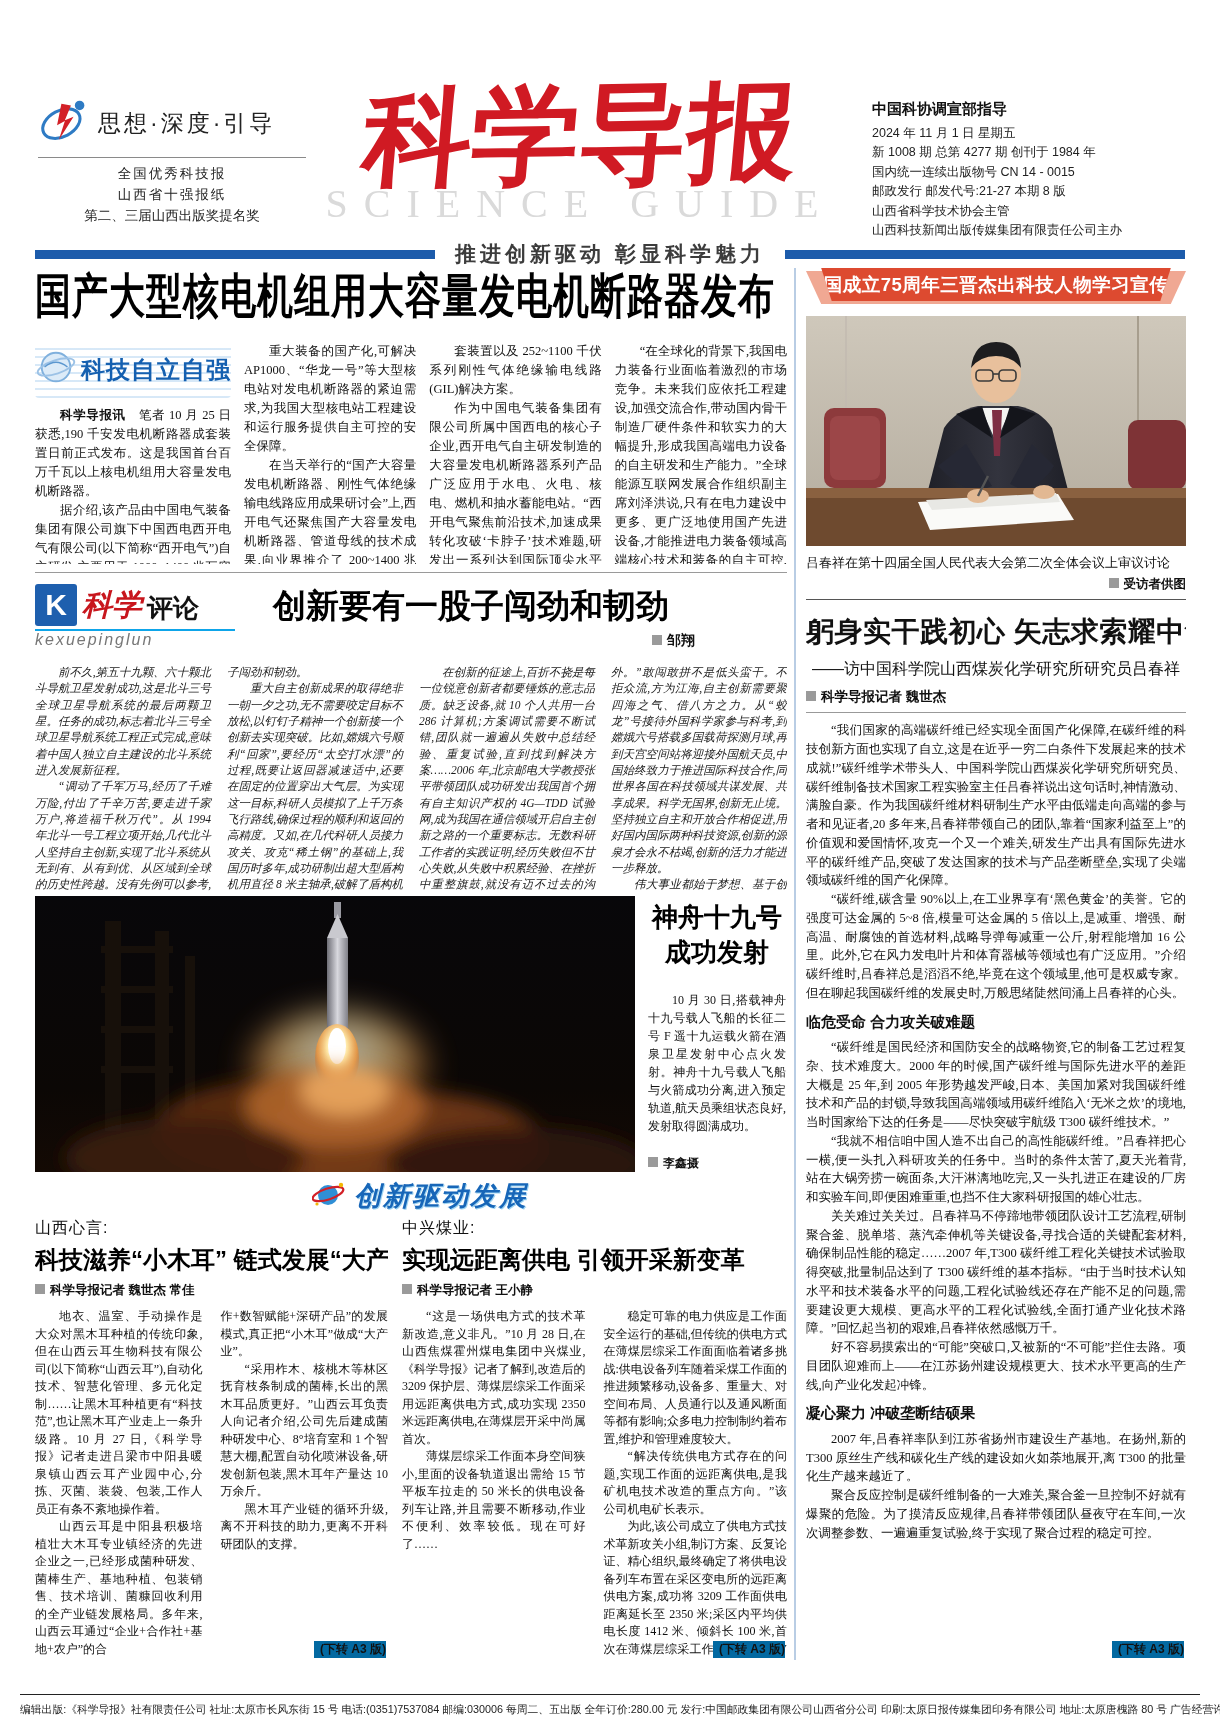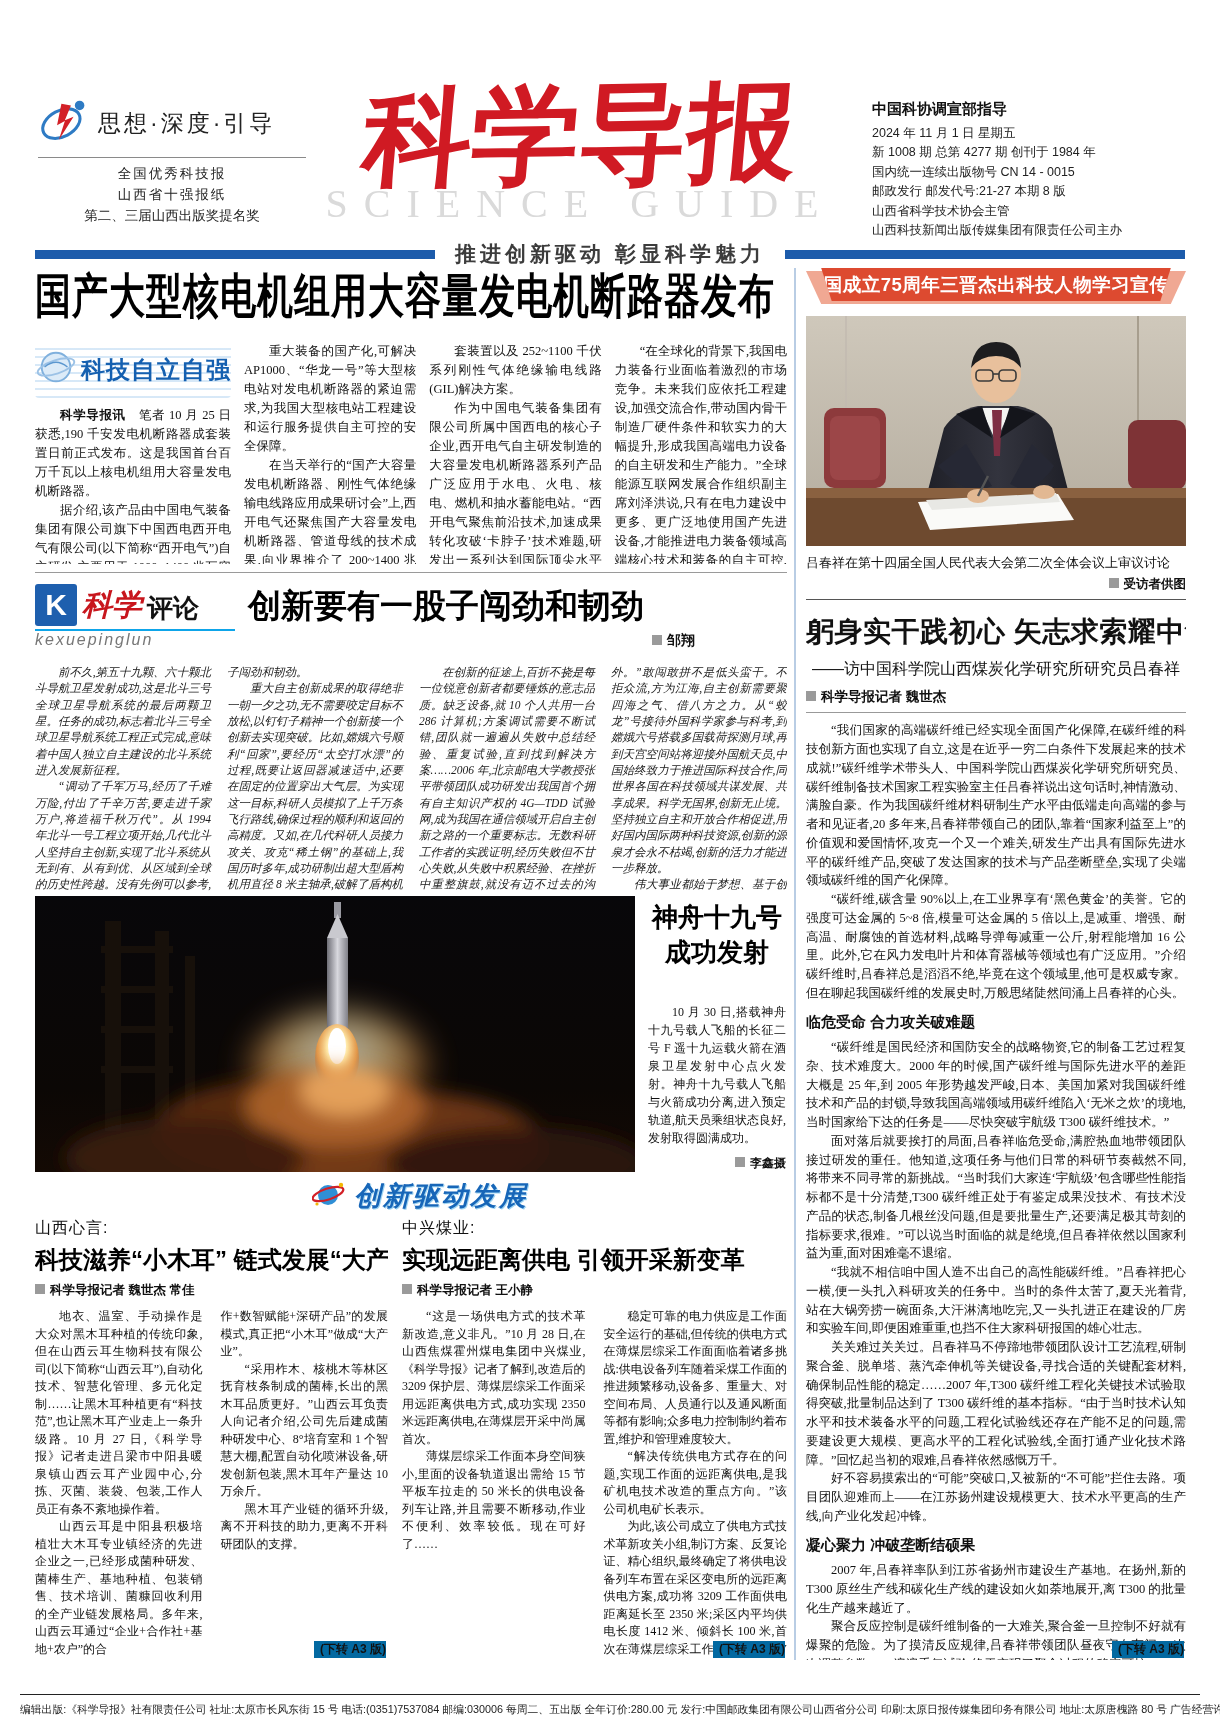--- a/index.html
+++ b/index.html
@@ -41,34 +41,34 @@
   .divider1 { position:absolute; left:35px; top:572px; width:752px; border-top:1px solid #9a9a9a; }
 
   
   .c-logo { position:absolute; left:35px; top:584px; width:200px; }
   .c-logo-row { display:flex; align-items:flex-end; gap:5px; }
   .k-sq { width:42px; height:42px; background:#1e5fae; color:#fff; font-size:30px; font-weight:900;
           display:flex; align-items:center; justify-content:center; border-radius:3px; }
   .kx { font-family:"Liberation Serif",serif; font-style:italic; font-weight:900; font-size:30px; color:#c8161d; }
   .pl { font-size:26px; font-weight:900; color:#111; }
   .py { border-top:2px solid #0ea5e9; margin-top:3px; font-size:16px; font-style:italic; color:#777; letter-spacing:2px; }
-  .c-title { position:absolute; left:206px; top:584px; width:480px; text-align:center; font-size:33px; font-weight:900; color:#000; white-space:nowrap; }
+  .c-title { position:absolute; left:231px; top:584px; width:480px; text-align:center; font-size:33px; font-weight:900; color:#000; white-space:nowrap; }
   .c-byline { position:absolute; left:560px; top:632px; width:135px; text-align:right; font-size:14px; font-weight:bold; }
   .sq { display:inline-block; width:10px; height:10px; background:#9a9a9a; margin-right:5px; }
   .c-cols { position:absolute; left:35px; top:664px; width:752px; height:228px; display:flex; gap:16px; overflow:hidden; }
   .ccol { flex:1; font-size:11.5px; line-height:1.42; text-align:justify; font-family:"Liberation Serif",serif; font-style:italic; color:#1a1a1a; }
   .ccol p { text-indent:2em; }
 
   
   .rocket { position:absolute; left:35px; top:896px; width:600px; height:276px; background:#050403; overflow:hidden; }
   .sz-side { position:absolute; left:648px; top:900px; width:138px; height:272px; display:flex; flex-direction:column; justify-content:space-between; }
   .sz-title { text-align:center; font-size:26px; font-weight:900; line-height:1.35; color:#000; }
   .sz-cap { font-size:12px; line-height:1.5; text-align:justify; font-family:"Liberation Serif",serif; }
   .sz-cap .lead-in { text-indent:2em; display:block; }
-  .sz-credit { text-align:right; font-weight:bold; margin-top:8px; font-family:Liberation Serif, serif; font-size:12px; }
+  .sz-credit { text-align:left; font-weight:bold; margin-top:20px; font-family:Liberation Serif, serif; font-size:12px; }
 
   
   .drive { position:absolute; left:255px; top:1180px; width:330px; height:32px; display:flex; align-items:center; justify-content:center; gap:8px; }
   .drive-text { font-size:27px; font-weight:900; font-style:italic; color:#1766b8; letter-spacing:2px;
                 text-shadow:1px 1px 0 #9fd4f2; white-space:nowrap; }
 
   
   .b-art { position:absolute; top:1218px; height:442px; overflow:hidden; }
   .b-art.shanxi { left:35px; width:353px; }
   .b-art.zhongxing { left:402px; width:385px; }
@@ -378,21 +378,20 @@
 
   <div class="f-title">躬身实干践初心 矢志求索耀中华</div>
   <div class="f-subtitle">——访中国科学院山西煤炭化学研究所研究员吕春祥</div>
   <div class="f-byline"><span class="sq"></span><span>科学导报记者 魏世杰</span></div>
 
   <div class="f-body">
     <p>“我们国家的高端碳纤维已经实现全面国产化保障,在碳纤维的科技创新方面也实现了自立,这是在近乎一穷二白条件下发展起来的技术成就!”碳纤维学术带头人、中国科学院山西煤炭化学研究所研究员、碳纤维制备技术国家工程实验室主任吕春祥说出这句话时,神情激动、满脸自豪。作为我国碳纤维材料研制生产水平由低端走向高端的参与者和见证者,20 多年来,吕春祥带领自己的团队,靠着“国家利益至上”的价值观和爱国情怀,攻克一个又一个难关,研发生产出具有国际先进水平的碳纤维产品,突破了发达国家的技术与产品垄断壁垒,实现了尖端领域碳纤维的国产化保障。</p>
     <p>“碳纤维,碳含量 90%以上,在工业界享有‘黑色黄金’的美誉。它的强度可达金属的 5~8 倍,模量可达金属的 5 倍以上,是减重、增强、耐高温、耐腐蚀的首选材料,战略导弹每减重一公斤,射程能增加 16 公里。此外,它在风力发电叶片和体育器械等领域也有广泛应用。”介绍碳纤维时,吕春祥总是滔滔不绝,毕竟在这个领域里,他可是权威专家。但在聊起我国碳纤维的发展史时,万般思绪陡然间涌上吕春祥的心头。</p>
     <div class="f-sub">临危受命 合力攻关破难题</div>
     <p>“碳纤维是国民经济和国防安全的战略物资,它的制备工艺过程复杂、技术难度大。2000 年的时候,国产碳纤维与国际先进水平的差距大概是 25 年,到 2005 年形势越发严峻,日本、美国加紧对我国碳纤维技术和产品的封锁,导致我国高端领域用碳纤维陷入‘无米之炊’的境地,当时国家给下达的任务是——尽快突破宇航级 T300 碳纤维技术。”</p>
-    <p>面对落后就要挨打的局面,吕春祥临危受命,满腔热血地带领团队接过研发的重任。他知道,这项任务与他们日常的科研节奏截然不同,将带来不同寻常的新挑战。“当时我们大家连‘宇航级’包含哪些性能指标都不是十分清楚,T300 碳纤维正处于有鉴定成果没技术、有技术没产品的状态,制备几根丝没问题,但是要批量生产,还要满足极其苛刻的指标要求,很难。”可以说当时面临的就是绝境,但吕春祥依然以国家利益为重,面对困难毫不退缩。</p>
     <p>“我就不相信咱中国人造不出自己的高性能碳纤维。”吕春祥把心一横,便一头扎入科研攻关的任务中。当时的条件太苦了,夏天光着背,站在大锅旁捞一碗面条,大汗淋漓地吃完,又一头扎进正在建设的厂房和实验车间,即便困难重重,也挡不住大家科研报国的雄心壮志。</p>
     <p>关关难过关关过。吕春祥马不停蹄地带领团队设计工艺流程,研制聚合釜、脱单塔、蒸汽牵伸机等关键设备,寻找合适的关键配套材料,确保制品性能的稳定……2007 年,T300 碳纤维工程化关键技术试验取得突破,批量制品达到了 T300 碳纤维的基本指标。“由于当时技术认知水平和技术装备水平的问题,工程化试验线还存在产能不足的问题,需要建设更大规模、更高水平的工程化试验线,全面打通产业化技术路障。”回忆起当初的艰难,吕春祥依然感慨万千。</p>
     <p>好不容易摸索出的“可能”突破口,又被新的“不可能”拦住去路。项目团队迎难而上——在江苏扬州建设规模更大、技术水平更高的生产线,向产业化发起冲锋。</p>
     <div class="f-sub">凝心聚力 冲破垄断结硕果</div>
     <p>2007 年,吕春祥率队到江苏省扬州市建设生产基地。在扬州,新的 T300 原丝生产线和碳化生产线的建设如火如荼地展开,离 T300 的批量化生产越来越近了。</p>
     <p>聚合反应控制是碳纤维制备的一大难关,聚合釜一旦控制不好就有爆聚的危险。为了摸清反应规律,吕春祥带领团队昼夜守在车间,一次次调整参数、一遍遍重复试验,终于实现了聚合过程的稳定可控。</p>
 
   </div>
   <div class="continued">(下转 A3 版)</div>
 </div>

